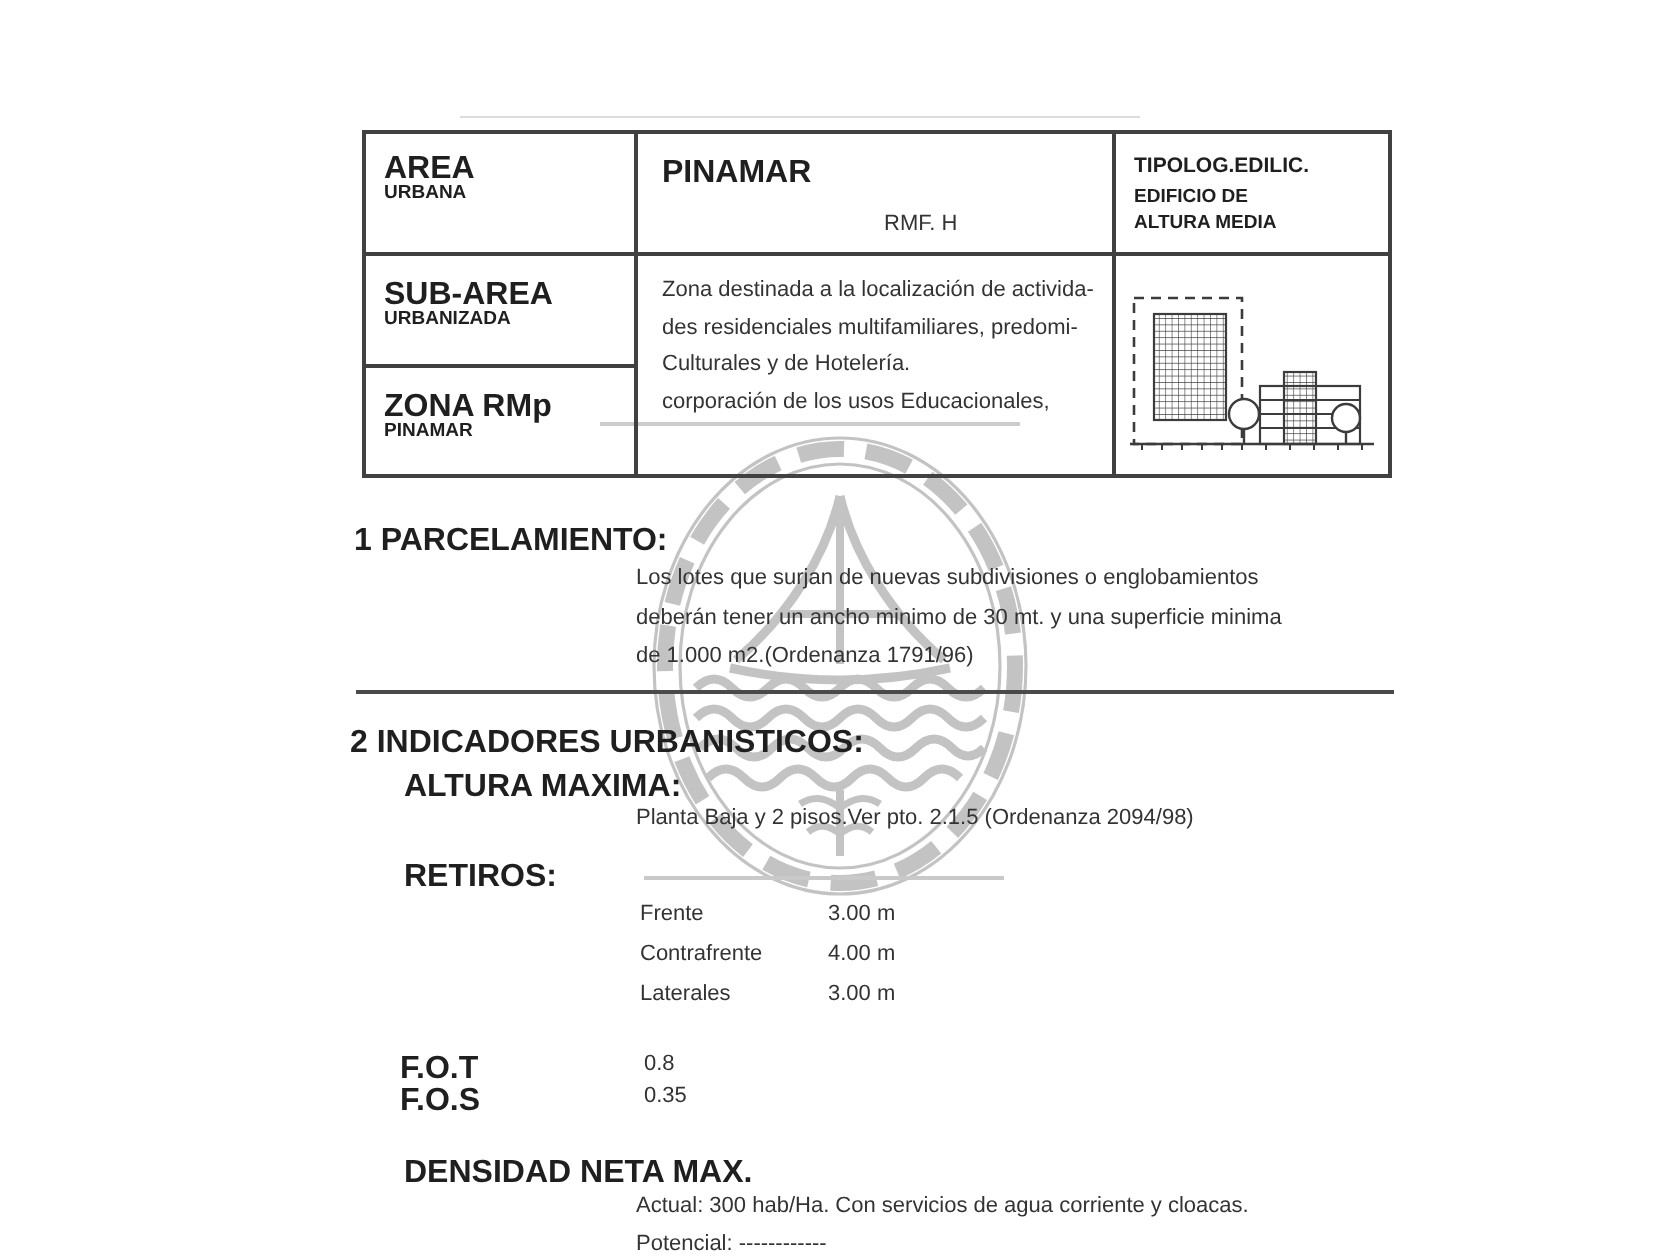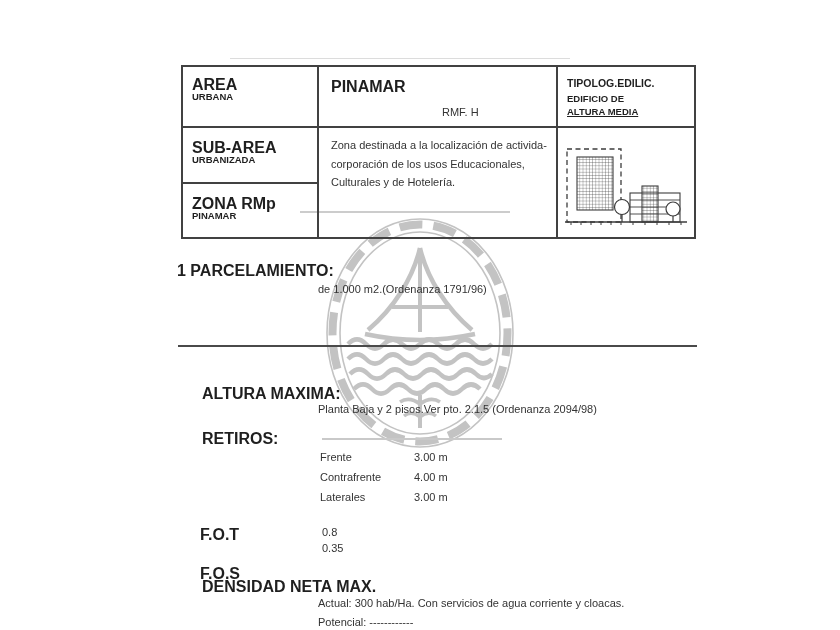--- a/index.html
+++ b/index.html
@@ -68,27 +68,28 @@
   <div class="h2 z1" style="left:192px;top:154px;">URBANIZADA</div>
 
   <div class="h1 z1" style="left:192px;top:195px;">ZONA RMp</div>
   <div class="h2 z1" style="left:192px;top:210px;">PINAMAR</div>
 
   <div class="h1 z1" style="left:331px;top:78px;">PINAMAR</div>
   <div class="body-txt z1" style="left:398px;top:106px;padding-left:44px;">RMF. H</div>
 
   <div class="para z1" style="left:331px;top:136px;width:222px;">
     <div>Zona destinada a la localización de activida-</div>
+    <div>des residenciales multifamiliares, predomi-</div>
+    <div>Culturales y de Hotelería.</div>
     <div>corporación de los usos Educacionales,</div>
-    <div>Culturales y de Hotelería.</div>
   </div>
 
   <div class="h1 z1" style="left:567px;top:77px;font-size:10.5px;">TIPOLOG.EDILIC.</div>
   <div class="h2 z1" style="left:567px;top:93px;">EDIFICIO DE</div>
-  <div class="h2 z1" style="left:567px;top:106px;text-decoration:underline;">ALTURA MEDIA</div>
+  <div class="h2 z1" style="left:567px;top:106px;">ALTURA MEDIA</div>
 
   <svg class="abs z1" style="left:557px;top:127px;" width="138" height="111" viewBox="0 0 138 111" fill="none" stroke="#3c3c3c">
     <defs>
       <pattern id="hatch" width="3.2" height="3.2" patternUnits="userSpaceOnUse">
         <path d="M0 0H3.2M0 0V3.2" stroke="#3c3c3c" stroke-width="0.6"></path>
       </pattern>
     </defs>
 
     <rect x="10" y="22" width="54" height="73" stroke-width="1.3" stroke-dasharray="5 3.5"></rect>
 
@@ -116,40 +117,43 @@
     <rect x="85" y="59" width="16" height="36" fill="url(#hatch)" stroke-width="1.1"></rect>
 
     <line x1="65" y1="86" x2="65" y2="95" stroke-width="1.2"></line>
     <circle cx="65" cy="80" r="7.5" fill="#ffffff" stroke-width="1.2"></circle>
     <line x1="116" y1="88" x2="116" y2="95" stroke-width="1.2"></line>
     <circle cx="116" cy="82" r="7" fill="#ffffff" stroke-width="1.2"></circle>
   </svg>
 
   <div class="h1 z1" style="left:177px;top:262px;">1 PARCELAMIENTO:</div>
   <div class="para2 z1" style="left:318px;top:280px;">
+    <div>Los lotes que surjan de nuevas subdivisiones o englobamientos</div>
+    <div>deberán tener un ancho minimo de 30 mt. y una superficie minima</div>
     <div>de 1.000 m2.(Ordenanza 1791/96)</div>
   </div>
 
   <div class="b z1" style="left:178px;top:345px;width:519px;height:2px;background:#4a4a4a;"></div>
 
+  <div class="h1 z1" style="left:175px;top:363px;">2 INDICADORES URBANISTICOS:</div>
 
   <div class="h1 z1" style="left:202px;top:385px;">ALTURA MAXIMA:</div>
   <div class="body-txt z1" style="left:318px;top:403px;">Planta Baja y 2 pisos.Ver pto. 2.1.5 (Ordenanza 2094/98)</div>
 
   <div class="h1 z1" style="left:202px;top:430px;">RETIROS:</div>
 
   <div class="body-txt z1" style="left:320px;top:451px;">Frente</div>
   <div class="body-txt z1" style="left:414px;top:451px;">3.00 m</div>
   <div class="body-txt z1" style="left:320px;top:471px;">Contrafrente</div>
   <div class="body-txt z1" style="left:414px;top:471px;">4.00 m</div>
   <div class="body-txt z1" style="left:320px;top:491px;">Laterales</div>
   <div class="body-txt z1" style="left:414px;top:491px;">3.00 m</div>
 
   <div class="h1 z1" style="left:200px;top:526px;">F.O.T</div>
   <div class="body-txt z1" style="left:322px;top:526px;text-align:right;">0.8</div>
-  <div class="h1 z1" style="left:200px;top:542px;margin-top:23px;">F.O.S</div>
+  <div class="h1 z1" style="left:200px;top:542px;">F.O.S</div>
   <div class="body-txt z1" style="left:322px;top:542px;">0.35</div>
 
   <div class="h1 z1" style="left:202px;top:578px;">DENSIDAD NETA MAX.</div>
   <div class="body-txt z1" style="left:318px;top:597px;">Actual: 300 hab/Ha. Con servicios de agua corriente y cloacas.</div>
   <div class="body-txt z1" style="left:318px;top:616px;">Potencial: ------------</div>
 
 </div>
 
 </body></html>

